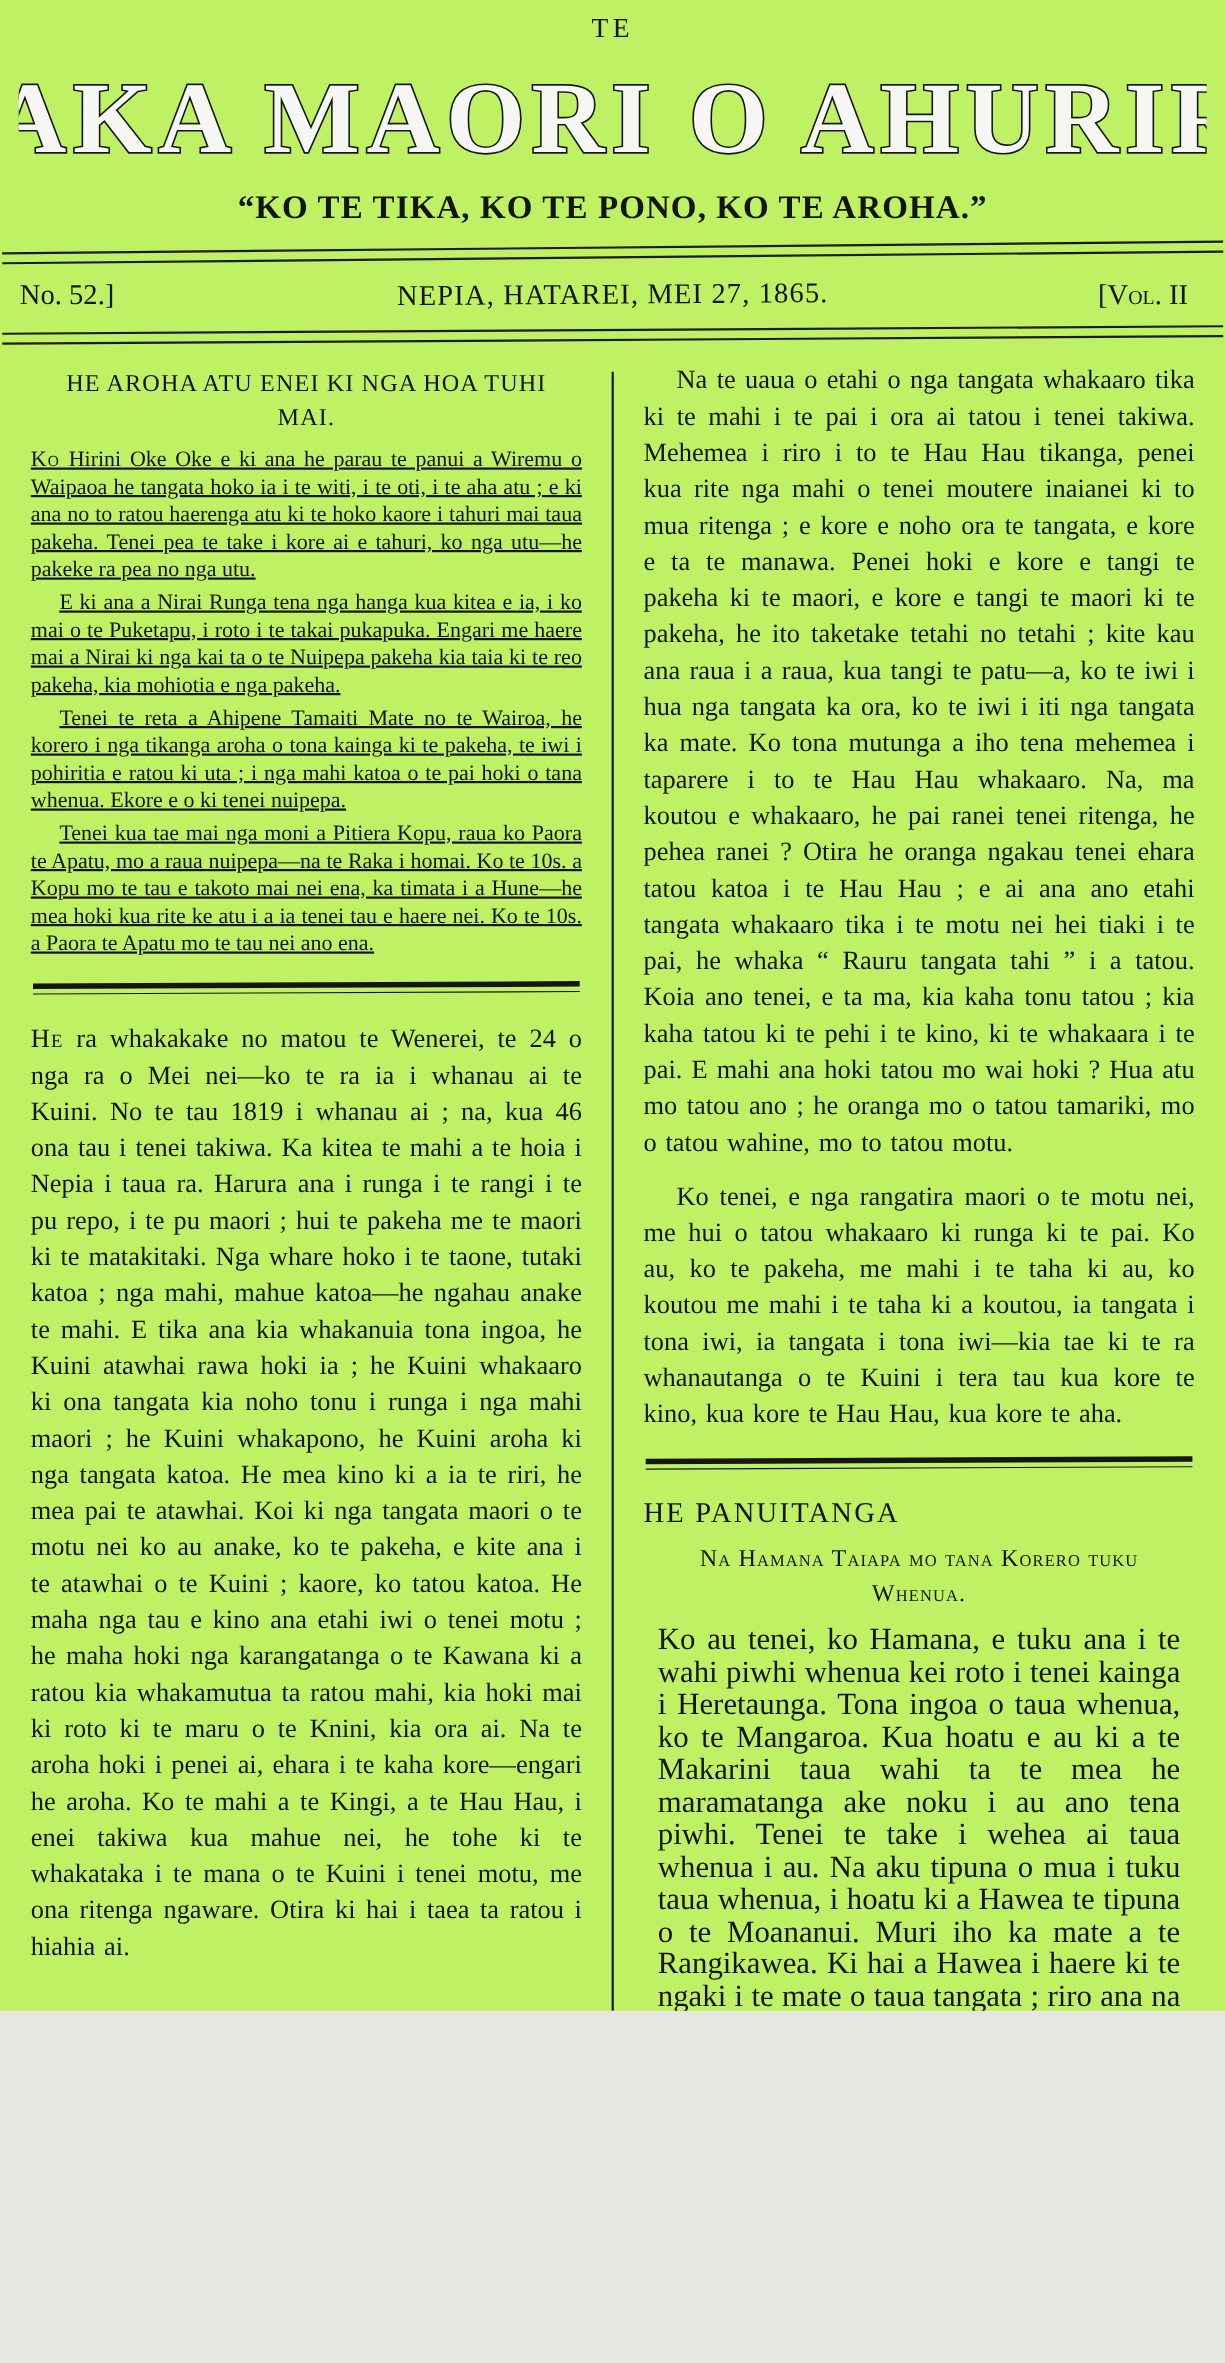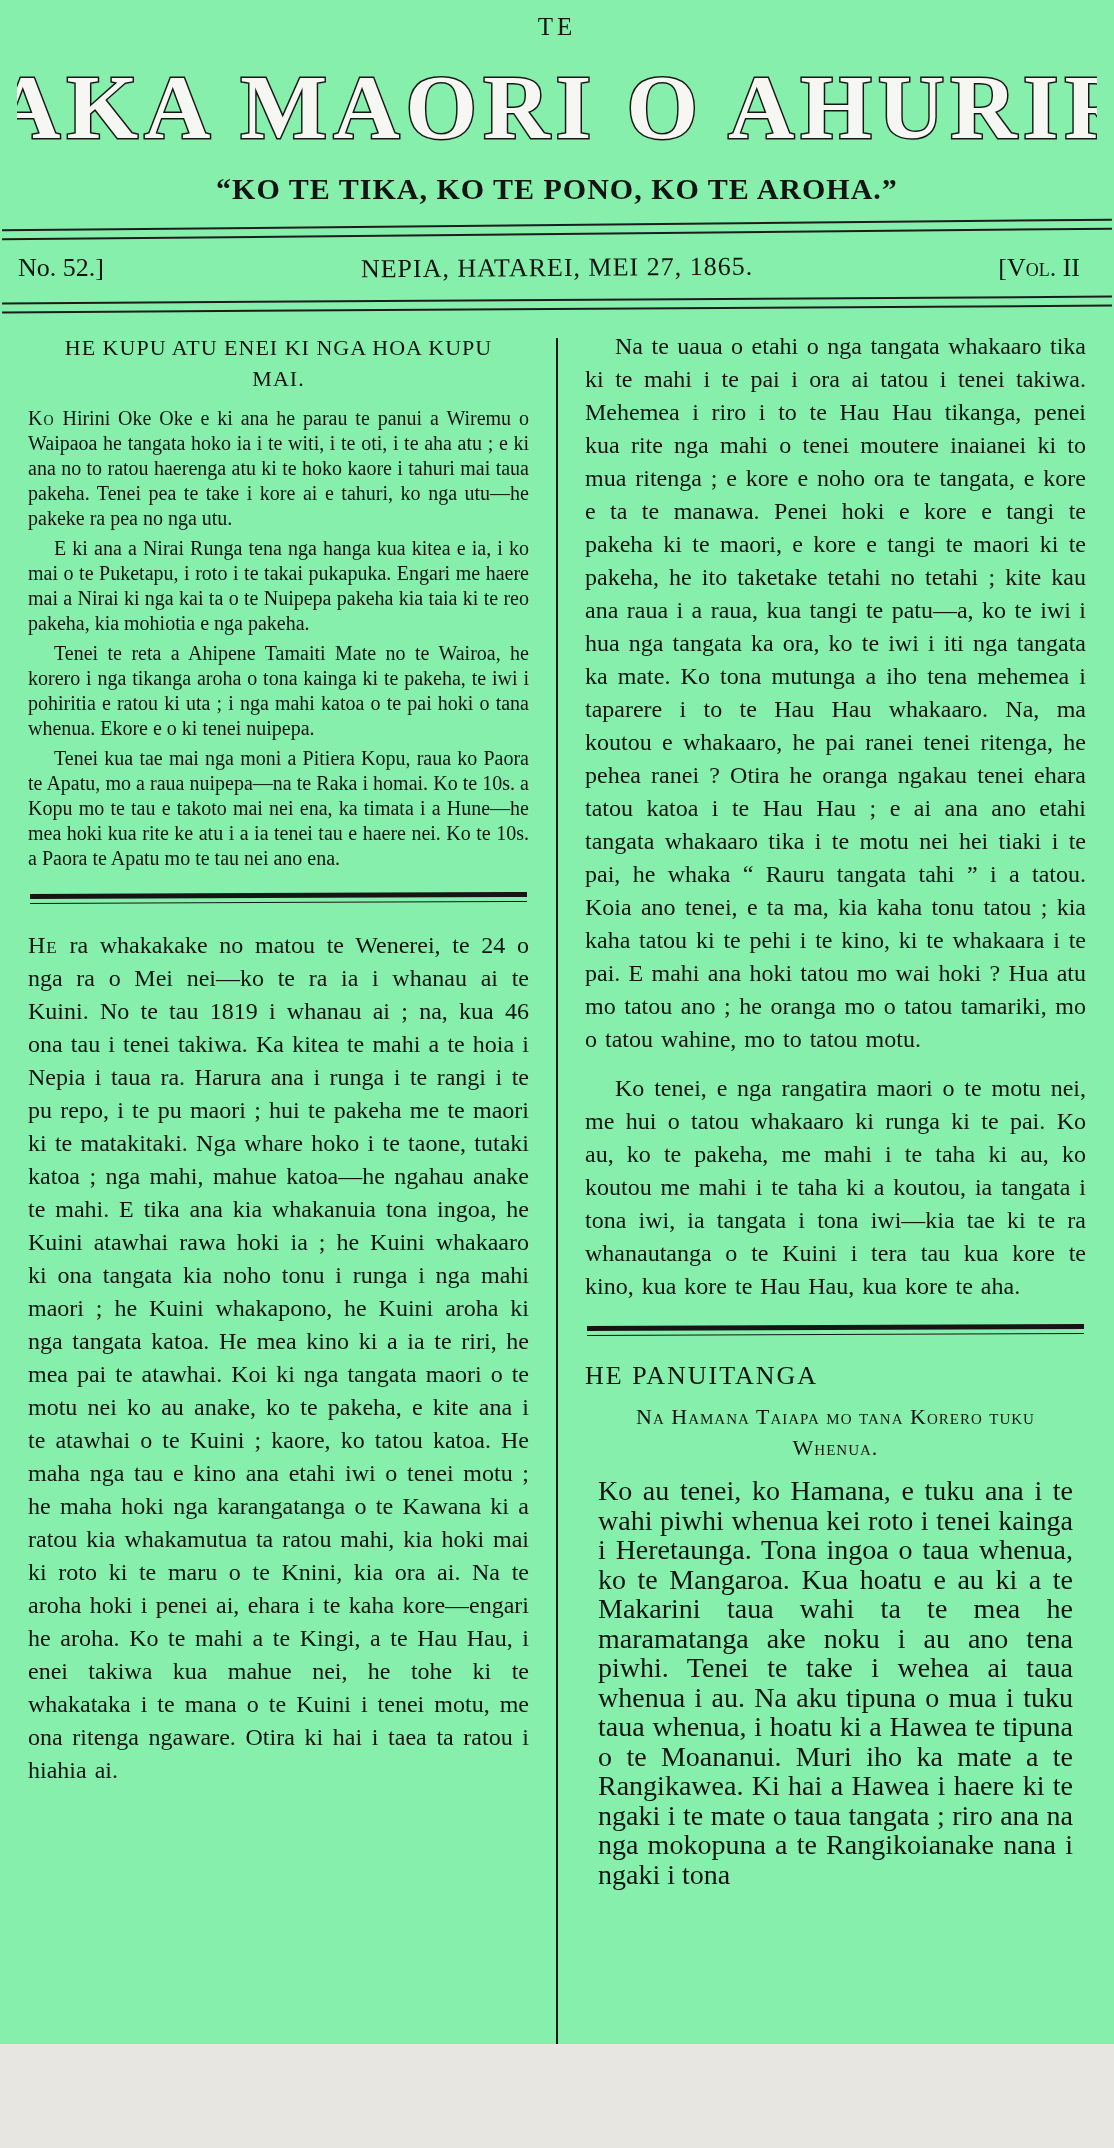--- a/index.html
+++ b/index.html
@@ -5,22 +5,22 @@
   html, body { margin: 0; padding: 0; }
   body {
     width: 1114px;
     background: #e8e6e1;
     font-family: "Liberation Serif", serif;
     color: #141414;
   }
   .page {
     position: relative;
     width: 1114px;
-    height: 2044px;
-    background: #86efac;
+    height: 1828px;
+    background: #bef264;
     overflow: hidden;
   }
   
   .masthead { text-align: center; padding-top: 12px; }
   .kicker {
     font-size: 25px;
     letter-spacing: 4px;
     line-height: 30px;
   }
   .title-svg { display: block; margin: 0 auto; }
@@ -82,20 +82,21 @@
     text-align: center;
     letter-spacing: 1px;
     max-width: 462px;
     margin: 2px auto 12px auto;
   }
   .small-text {
     font-size: 20px;
     line-height: 25px;
     text-align: justify;
     margin: 0 0 5px 0;
+    text-decoration: underline;
   }
   .small-text.indent { text-indent: 26px; }
   .lead { font-variant: small-caps; letter-spacing: 1px; }
   .swell-rule {
     height: 4px;
     border-top: 5px solid #151515;
     border-bottom: 1px solid #151515;
     margin: 22px 2px 26px 2px;
     transform: rotate(-0.25deg);
   }
@@ -153,21 +154,21 @@
     <span class="volume">[Vol. II</span>
   </div>
 
   <div class="double-rule tilt-b"></div>
 
   <div class="column-divider"></div>
 
   <div class="columns">
 
     <div class="col col-left">
-      <h2 class="section-heading">HE KUPU ATU ENEI KI NGA HOA KUPU MAI.</h2>
+      <h2 class="section-heading">HE AROHA ATU ENEI KI NGA HOA TUHI MAI.</h2>
 
       <p class="small-text"><span class="lead">Ko</span><span> Hirini Oke Oke e ki ana he parau te panui a Wiremu o Waipaoa he tangata hoko ia i te witi, i te oti, i te aha atu ; e ki ana no to ratou haerenga atu ki te hoko kaore i tahuri mai taua pakeha. Tenei pea te take i kore ai e tahuri, ko nga utu—he pakeke ra pea no nga utu.</span></p>
       <p class="small-text indent">E ki ana a Nirai Runga tena nga hanga kua kitea e ia, i ko mai o te Puketapu, i roto i te takai pukapuka. Engari me haere mai a Nirai ki nga kai ta o te Nuipepa pakeha kia taia ki te reo pakeha, kia mohiotia e nga pakeha.</p>
       <p class="small-text indent">Tenei te reta a Ahipene Tamaiti Mate no te Wairoa, he korero i nga tikanga aroha o tona kainga ki te pakeha, te iwi i pohiritia e ratou ki uta ; i nga mahi katoa o te pai hoki o tana whenua. Ekore e o ki tenei nuipepa.</p>
       <p class="small-text indent">Tenei kua tae mai nga moni a Pitiera Kopu, raua ko Paora te Apatu, mo a raua nuipepa—na te Raka i homai. Ko te 10s. a Kopu mo te tau e takoto mai nei ena, ka timata i a Hune—he mea hoki kua rite ke atu i a ia tenei tau e haere nei. Ko te 10s. a Paora te Apatu mo te tau nei ano ena.</p>
 
       <div class="swell-rule"></div>
 
       <p class="large-text"><span class="lead">He</span><span> ra whakakake no matou te Wenerei, te 24 o nga ra o Mei nei—ko te ra ia i whanau ai te Kuini. No te tau 1819 i whanau ai ; na, kua 46 ona tau i tenei takiwa. Ka kitea te mahi a te hoia i Nepia i taua ra. Harura ana i runga i te rangi i te pu repo, i te pu maori ; hui te pakeha me te maori ki te matakitaki. Nga whare hoko i te taone, tutaki katoa ; nga mahi, mahue katoa—he ngahau anake te mahi. E tika ana kia whakanuia tona ingoa, he Kuini atawhai rawa hoki ia ; he Kuini whakaaro ki ona tangata kia noho tonu i runga i nga mahi maori ; he Kuini whakapono, he Kuini aroha ki nga tangata katoa. He mea kino ki a ia te riri, he mea pai te atawhai. Koi ki nga tangata maori o te motu nei ko au anake, ko te pakeha, e kite ana i te atawhai o te Kuini ; kaore, ko tatou katoa. He maha nga tau e kino ana etahi iwi o tenei motu ; he maha hoki nga karangatanga o te Kawana ki a ratou kia whakamutua ta ratou mahi, kia hoki mai ki roto ki te maru o te Knini, kia ora ai. Na te aroha hoki i penei ai, ehara i te kaha kore—engari he aroha. Ko te mahi a te Kingi, a te Hau Hau, i enei takiwa kua mahue nei, he tohe ki te whakataka i te mana o te Kuini i tenei motu, me ona ritenga ngaware. Otira ki hai i taea ta ratou i hiahia ai.</span></p>
     </div>

